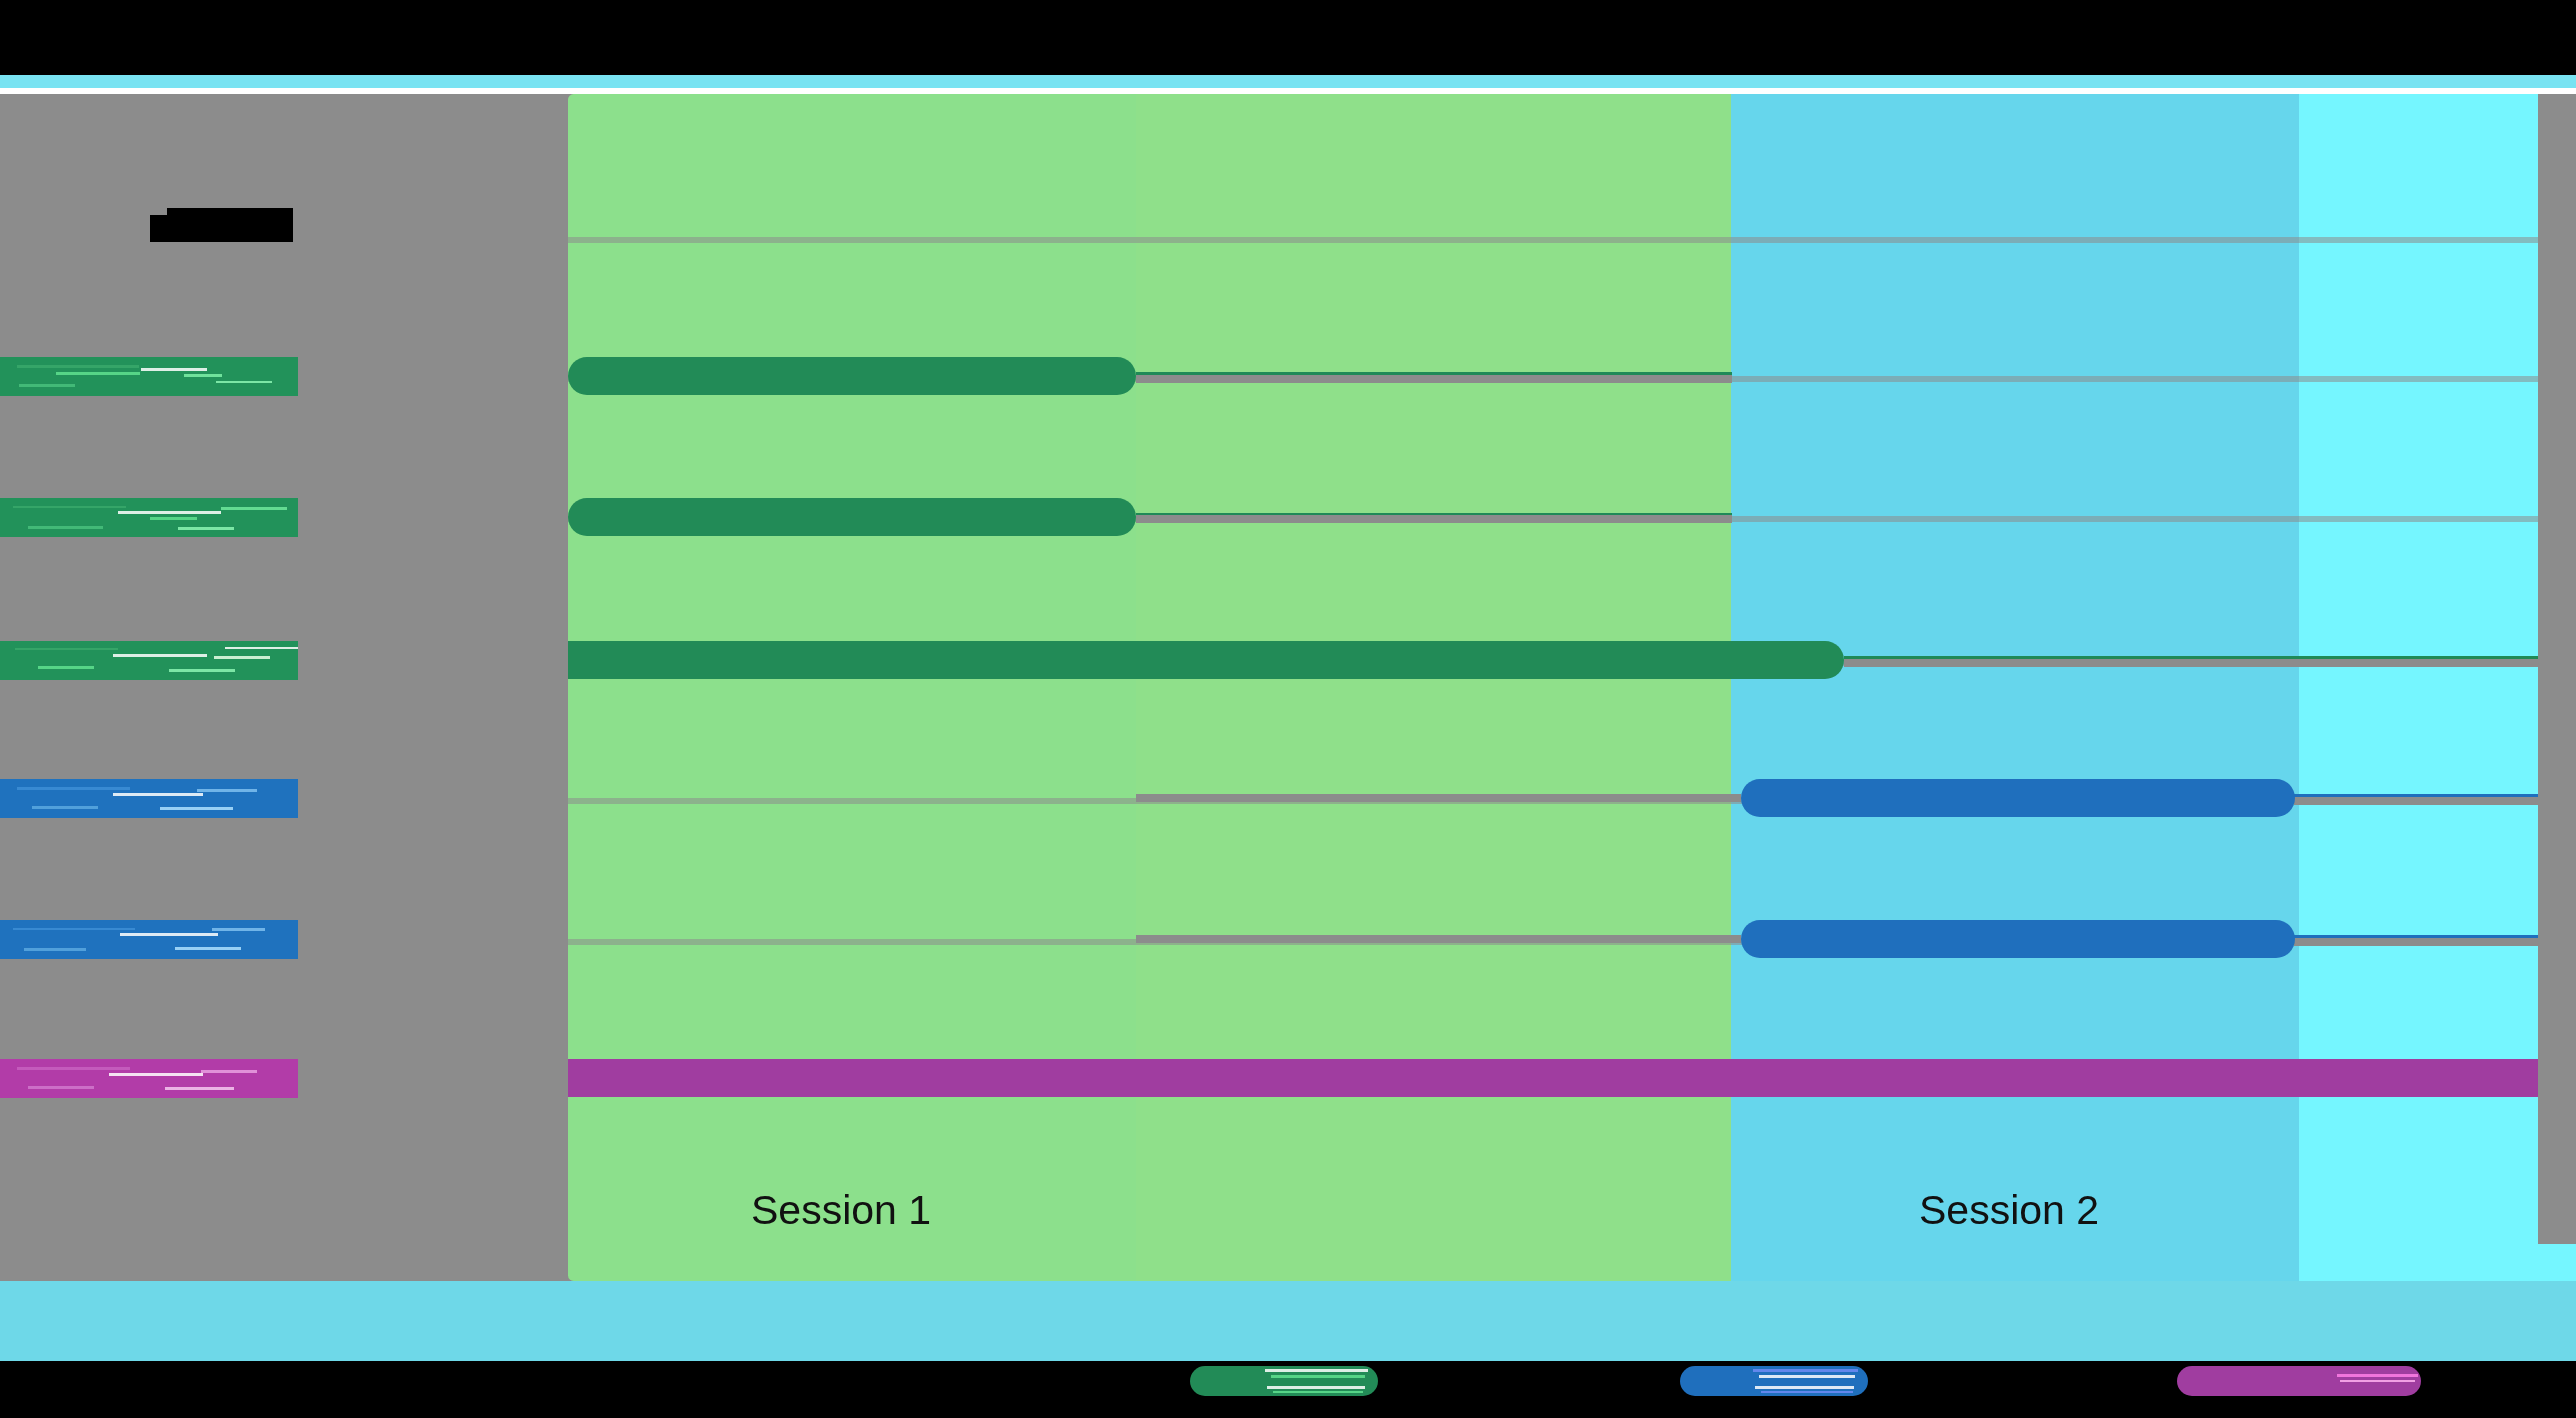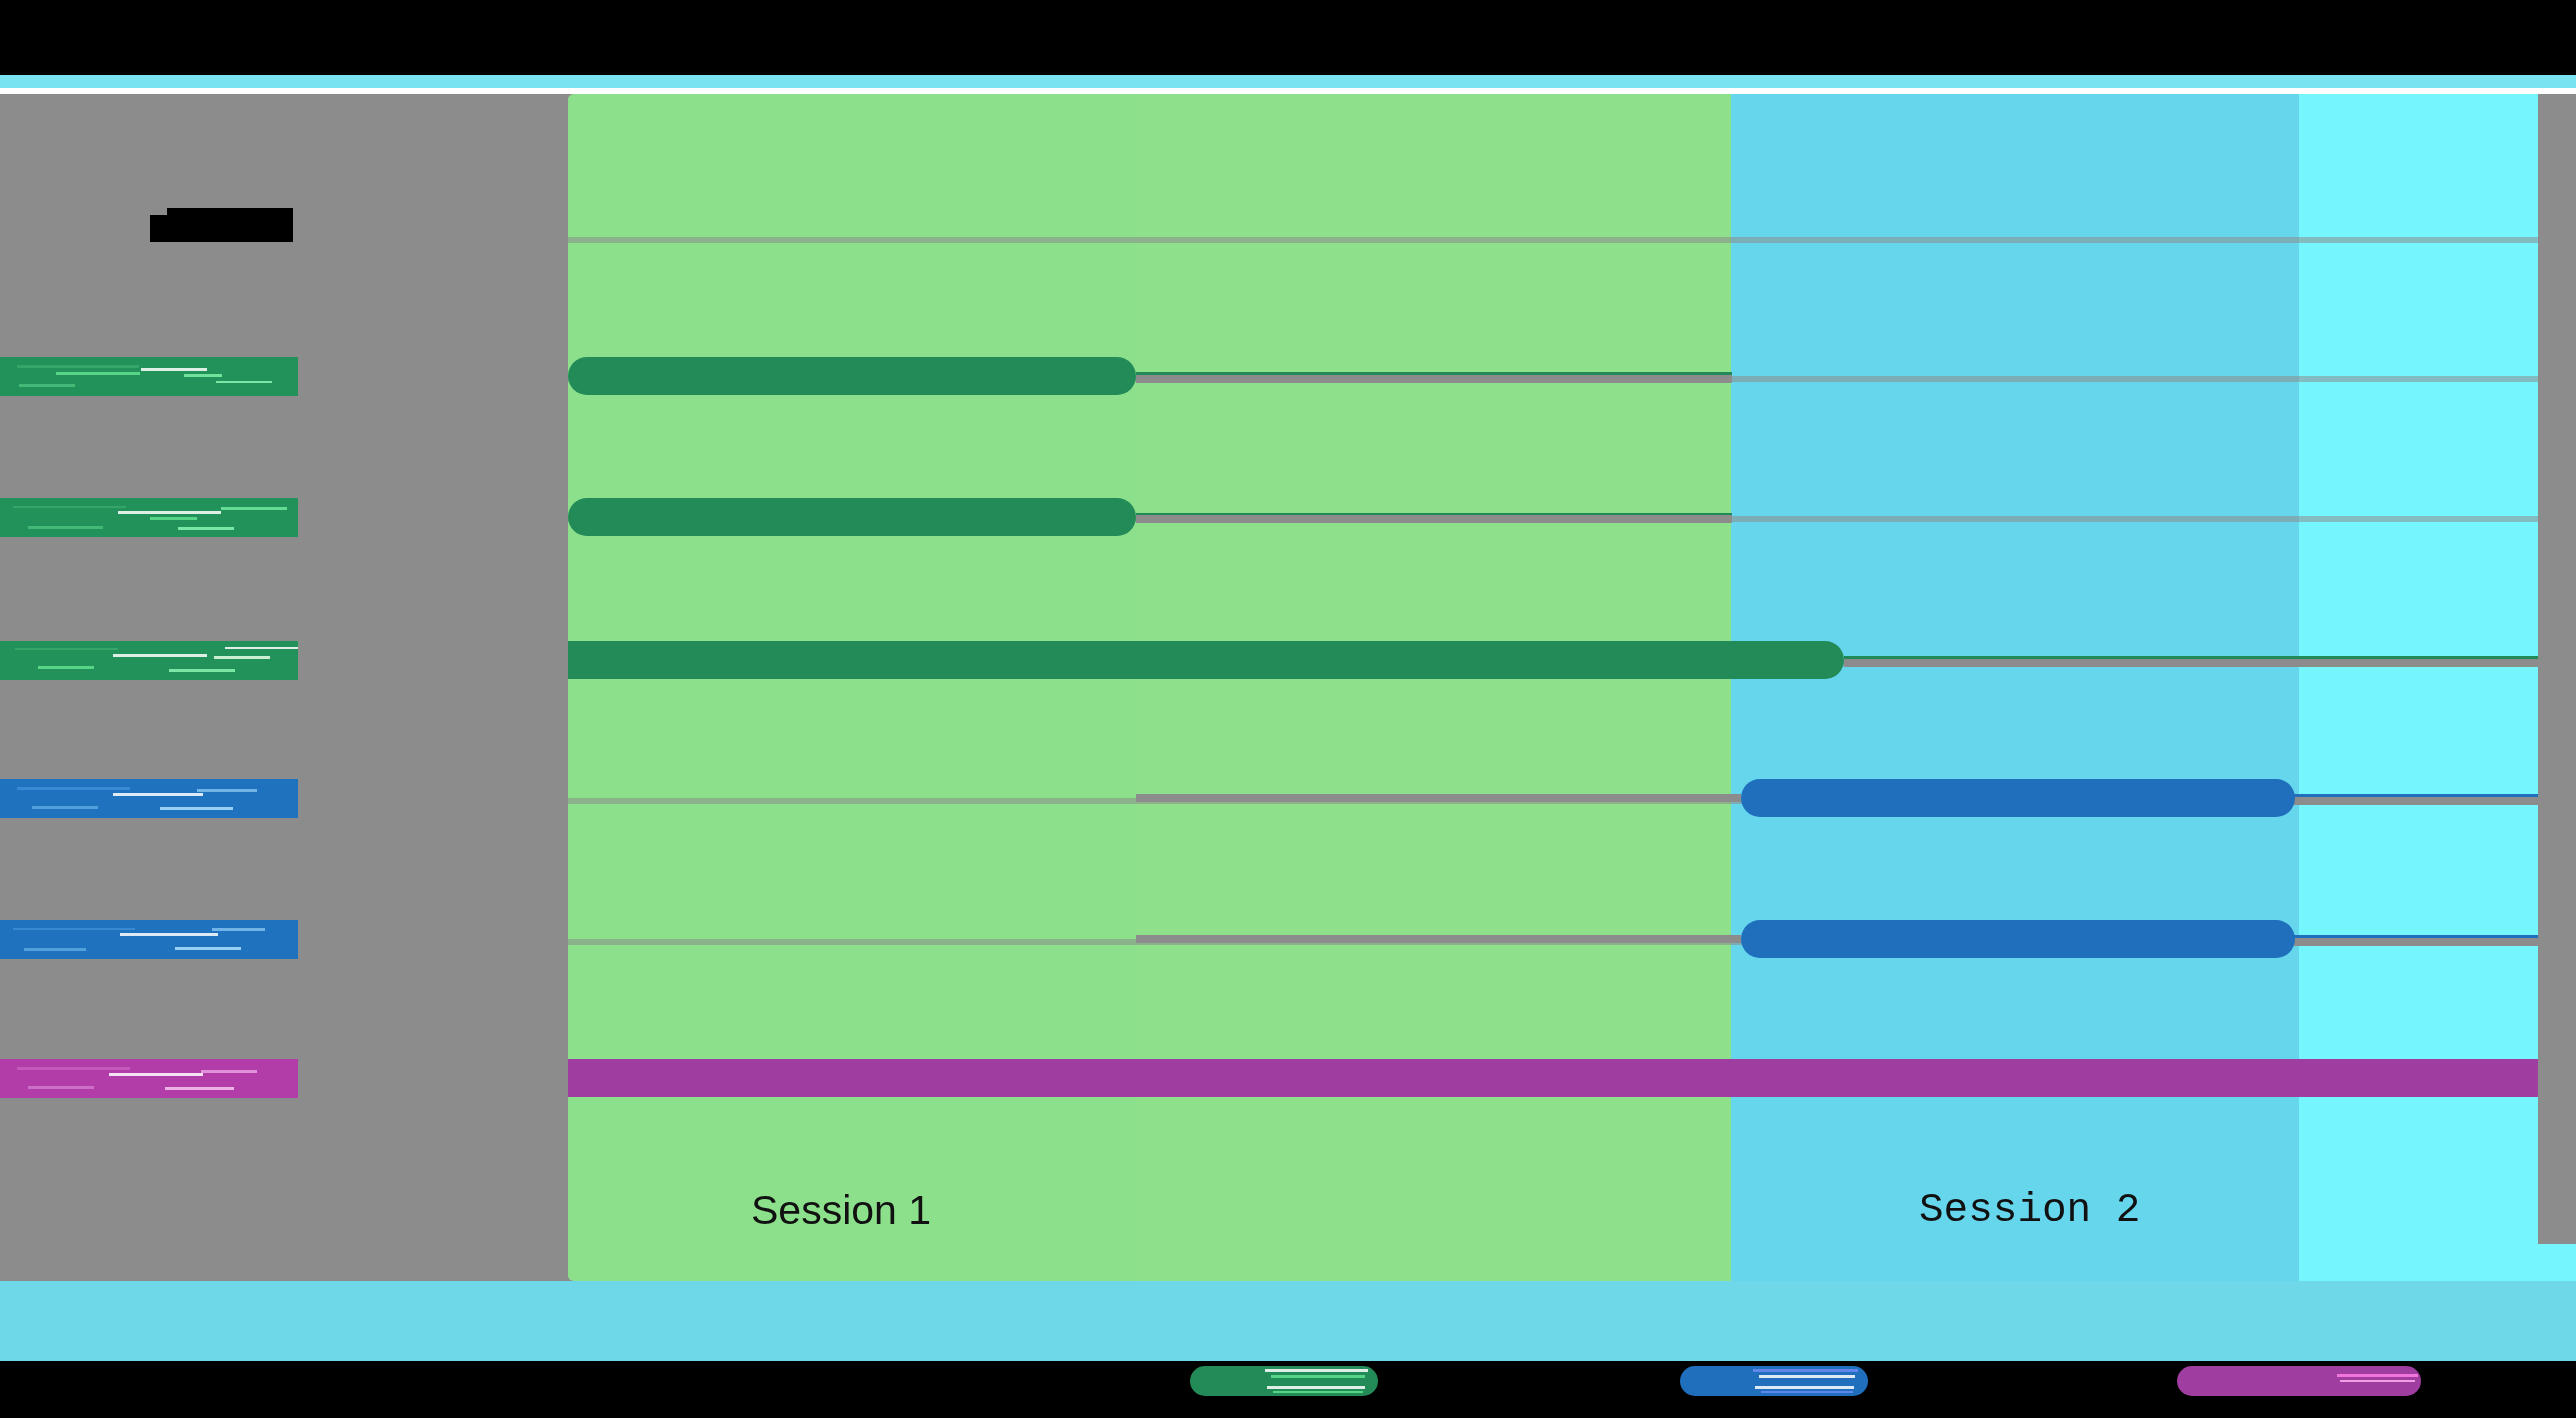--- a/index.html
+++ b/index.html
@@ -178,21 +178,21 @@
       <span class="redact-line" style="left:109px;top:14px;width:94px;background:#fff"></span>
       <span class="redact-line" style="left:201px;top:11.3px;width:56px;background:#e8a0e0"></span>
       <span class="redact-line" style="left:28px;top:27px;width:66px;background:#d078cc"></span>
       <span class="redact-line" style="left:165px;top:28px;width:69px;background:#f5c8f0"></span>
       <span></span>
     </div>
 
     <div id="right-gutter"></div>
 
     <span class="session-label" style="left:751px;top:1093px;">Session 1</span>
-    <span class="session-label" style="left:1919px;top:1093px;font-family:Liberation Mono, monospace;">Session 2</span>
+    <span class="session-label" style="left:1919px;top:1093px;">Session 2</span>
 
   </div>
 
   <div id="bottom-strip"></div>
 
 </div>
 
 <div id="legend">
 
   <div class="legend-item green" style="left:1190px;width:188px;">

